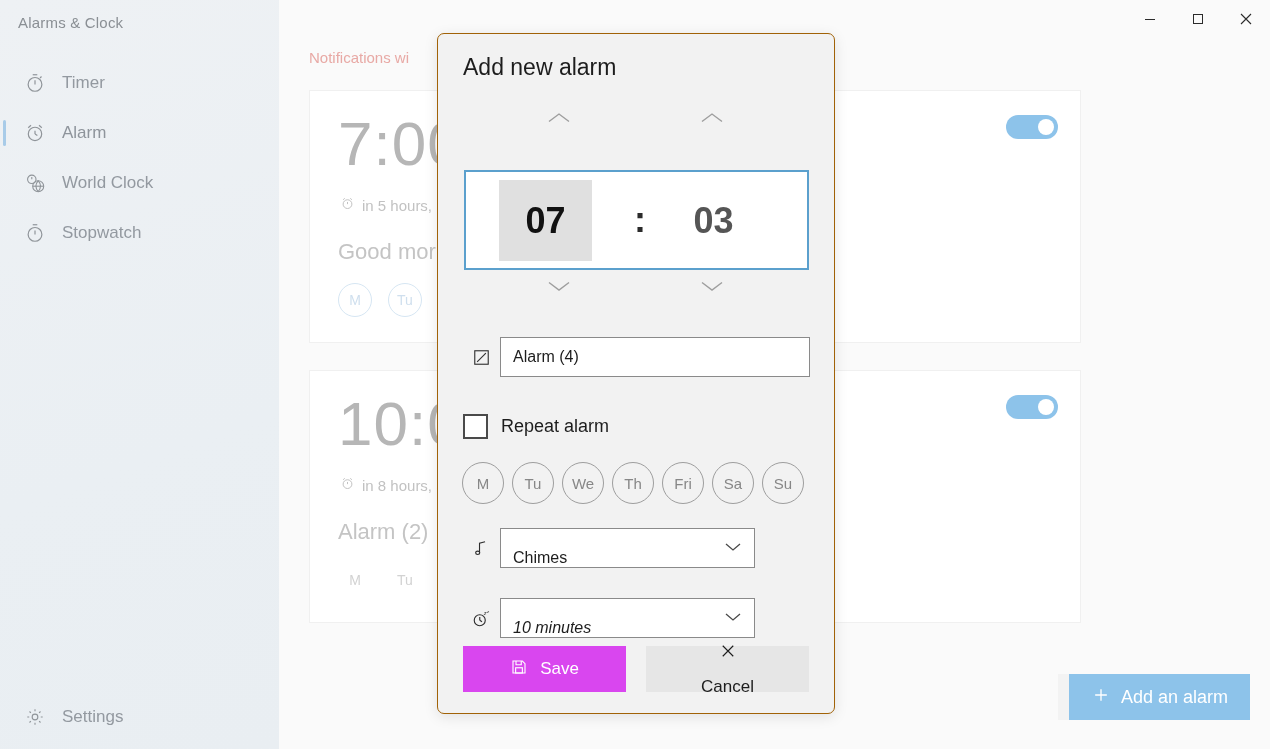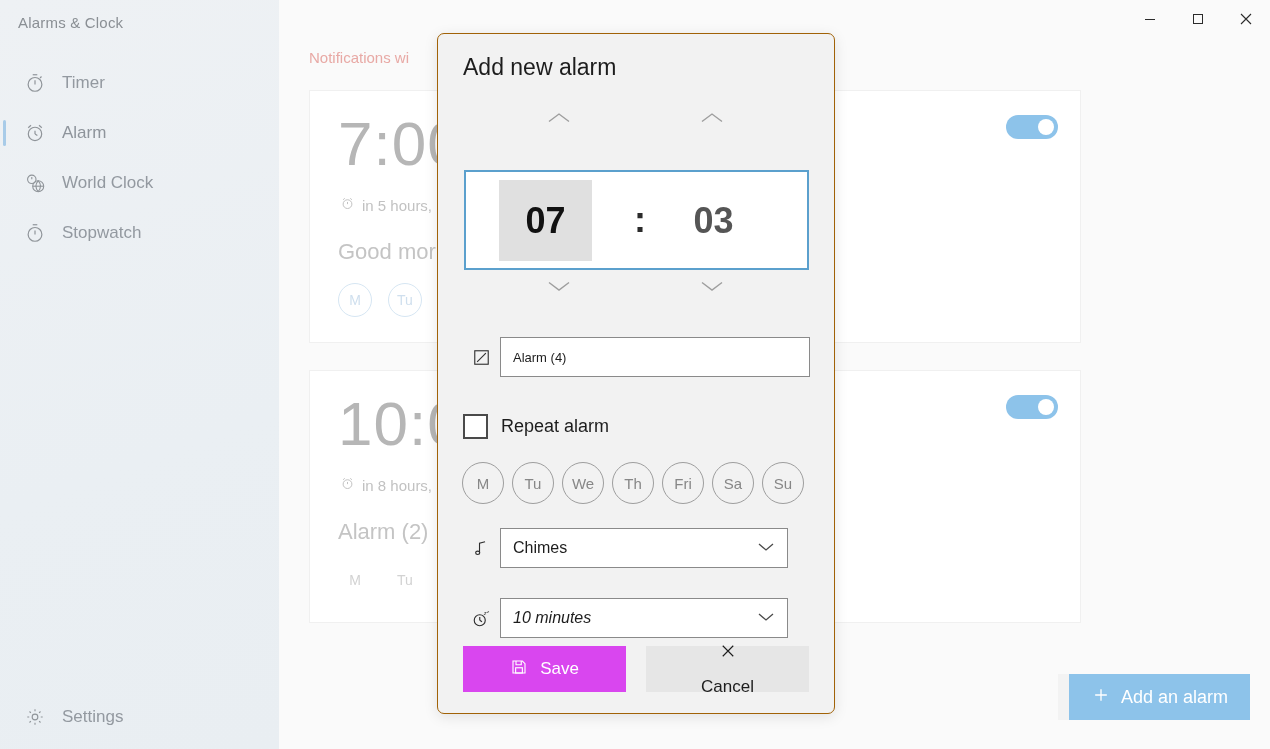--- a/index.html
+++ b/index.html
@@ -201,21 +201,21 @@
   }
   .field-icon {
     width: 38px; display: flex; align-items: center; justify-content: center;
     color: #2e2e2e;
   }
   .text-input {
     width: 310px; height: 40px;
     background: #ffffff;
     border: 1px solid #8a8a8a;
     padding: 0 12px;
-    font-size: 13px; color: #1d1d1d;
+    font-size: 16px; color: #1d1d1d;
     font-family: "Liberation Sans", sans-serif;
     outline: none;
   }
 
   .repeat-row {
     position: absolute; left: 462px - 437px; top: 380px;
     left: 25px;
     display: flex; align-items: center; gap: 13px;
   }
   .checkbox {
@@ -240,24 +240,24 @@
 
   .select-row {
     position: absolute; left: 24px;
     width: 350px; height: 40px;
     display: flex; align-items: center;
   }
   .select-row.sound { top: 494px; }
   .select-row.snooze { top: 564px; font-style: italic; }
   .select-box {
     position: relative;
-    width: 288px; height: 40px;
+    width: 255px; height: 40px;
     background: #ffffff;
     border: 1px solid #8a8a8a;
-    display: flex; align-items: center;
+    display: flex; align-items: flex-end;
     padding: 0 12px;
     font-size: 16px; color: #1d1d1d;
   }
   .select-box .caret {
     position: absolute; right: 12px; top: 50%;
     transform: translateY(-50%);
     color: #4a4a4a;
   }
 
   .dlg-buttons {

